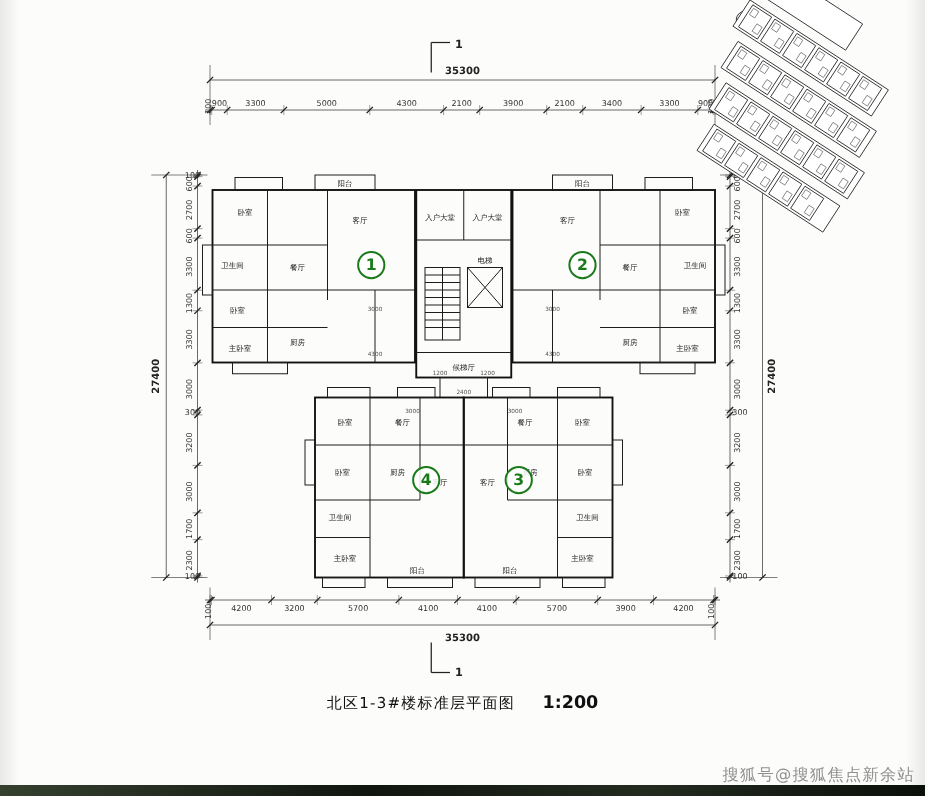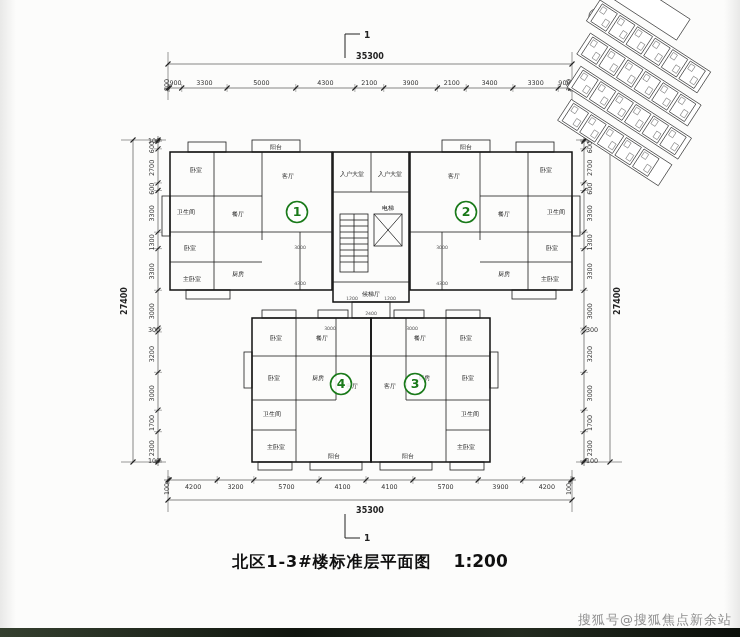--- a/index.html
+++ b/index.html
@@ -22,22 +22,22 @@
   .tottxt{font:700 8px "DejaVu Sans",sans-serif;fill:#222;}
   .roomtxt{font:6px "DejaVu Sans",sans-serif;fill:#1c1c1c;}
   .intdim{font:4.6px "DejaVu Sans",sans-serif;fill:#555;}
   .unittxt{font:700 12.5px "DejaVu Sans",sans-serif;}
   .sectxt{font:700 9px "DejaVu Sans",sans-serif;fill:#222;}
   .sp{fill:#ffffff;stroke:#333;stroke-width:.7;}
   .sp2{fill:none;stroke:#555;stroke-width:.5;}
   .wall{stroke:#1d1d1d;fill:none;stroke-width:.8;}
   .wall-outer{stroke:#111;fill:none;stroke-width:1.5;}
   .title-row{position:absolute;left:0;right:0;top:551px;text-align:center;color:#101010;}
-  .title-row .t1{font-size:16px;font-weight:700;letter-spacing:1px;}
-  .title-row .t2{font-size:17px;font-weight:700;margin-left:22px;}
+  .title-row .t1{font-size:12px;font-weight:400;letter-spacing:1px;}
+  .title-row .t2{font-size:14px;font-weight:700;margin-left:22px;}
   .watermark{position:absolute;right:8px;top:611px;font-size:13px;color:#8f8f8f;letter-spacing:1px;}
   .bottom-strip{position:absolute;left:0;right:0;bottom:0;height:9px;
     background:linear-gradient(to right,#35402f,#10150e 40%,#232b1f 70%,#0b0f0a);}
 </style>
 </head>
 <body>
 
 <div class="paper"></div>
 
 <svg id="plan-svg" width="740" height="637" viewBox="0 0 740 637">

